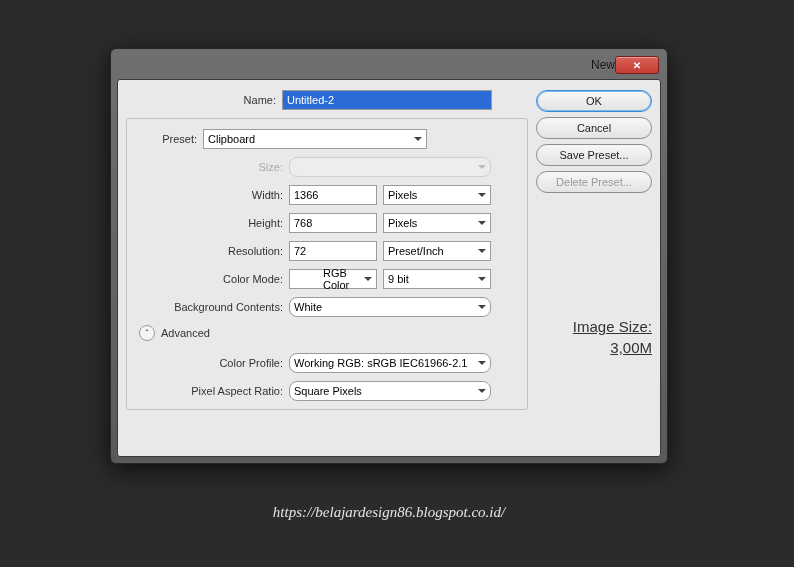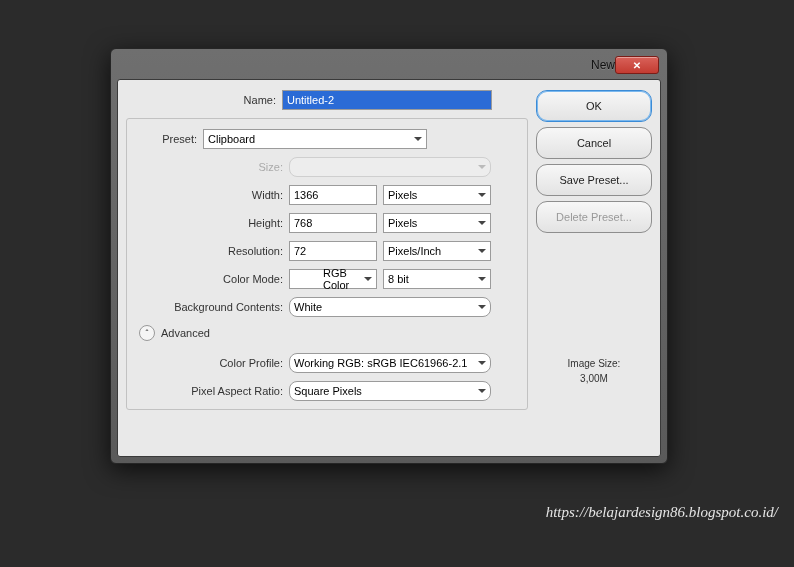--- a/index.html
+++ b/index.html
@@ -51,38 +51,39 @@
   display: flex;
   padding: 10px 8px;
 }
 .left { flex: 1; padding-right: 8px; }
 .right {
   width: 116px;
   display: flex; flex-direction: column;
   gap: 5px;
 }
 .btn {
-  height: 32px;
+  height: 22px;
   background: linear-gradient(#f7f7f7,#e3e3e3);
   border: 1px solid #8e8e8e;
   border-radius: 11px;
   font-size: 11px;
   display: flex; align-items: center; justify-content: center;
   color: #222;
 }
 .btn.primary {
   border-color: #3b8bd6;
   box-shadow: 0 0 0 1px #7bb8ee inset;
 }
 .btn.disabled { color: #999; }
 .image-size {
   margin-top: 120px;
-  text-align: center;
+  text-align: right;
   color: #333;
-  font-size: 10px;
+  font-size: 15px;
+  text-decoration: underline;
 }
 .image-size div + div { margin-top: 4px; }
 .row {
   display: flex; align-items: center;
   gap: 6px; margin-bottom: 8px;
 }
 .row label {
   width: 150px; text-align: right;
   color: #333;
 }
@@ -124,21 +125,21 @@
 .expander {
   width: 16px; height: 16px;
   border: 1px solid #999; border-radius: 8px;
   background: #f5f5f5;
   display: flex; align-items: center; justify-content: center;
   font-size: 9px; line-height: 1;
 }
 .watermark {
   position: absolute;
   left: 0; right: 16px; bottom: 46px;
-  text-align: right;
+  text-align: center;
   color: #e4e4e4;
   font-family: Georgia, 'Times New Roman', serif;
   font-style: italic;
   font-size: 15px;
 }
 </style>
 </head>
 <body>
 
 <div class="dialog">
@@ -193,31 +194,31 @@
               <span>Pixels</span>
             </div>
         </div>
 
         <div class="row">
           <label>Resolution:</label>
           <div class="input">
               <span>72</span>
             </div>
           <div class="select w108">
-              <span>Pixels/Inch</span>
+              <span>Preset/Inch</span>
             </div>
         </div>
 
         <div class="row">
           <label>Color Mode:</label>
           <div class="select w88">
               <span>RGB Color</span>
             </div>
           <div class="select w108">
-              <span>8 bit</span>
+              <span>9 bit</span>
             </div>
         </div>
 
         <div class="row">
           <label>Background Contents:</label>
           <div class="select w202">
               <span>White</span>
             </div>
         </div>
 

